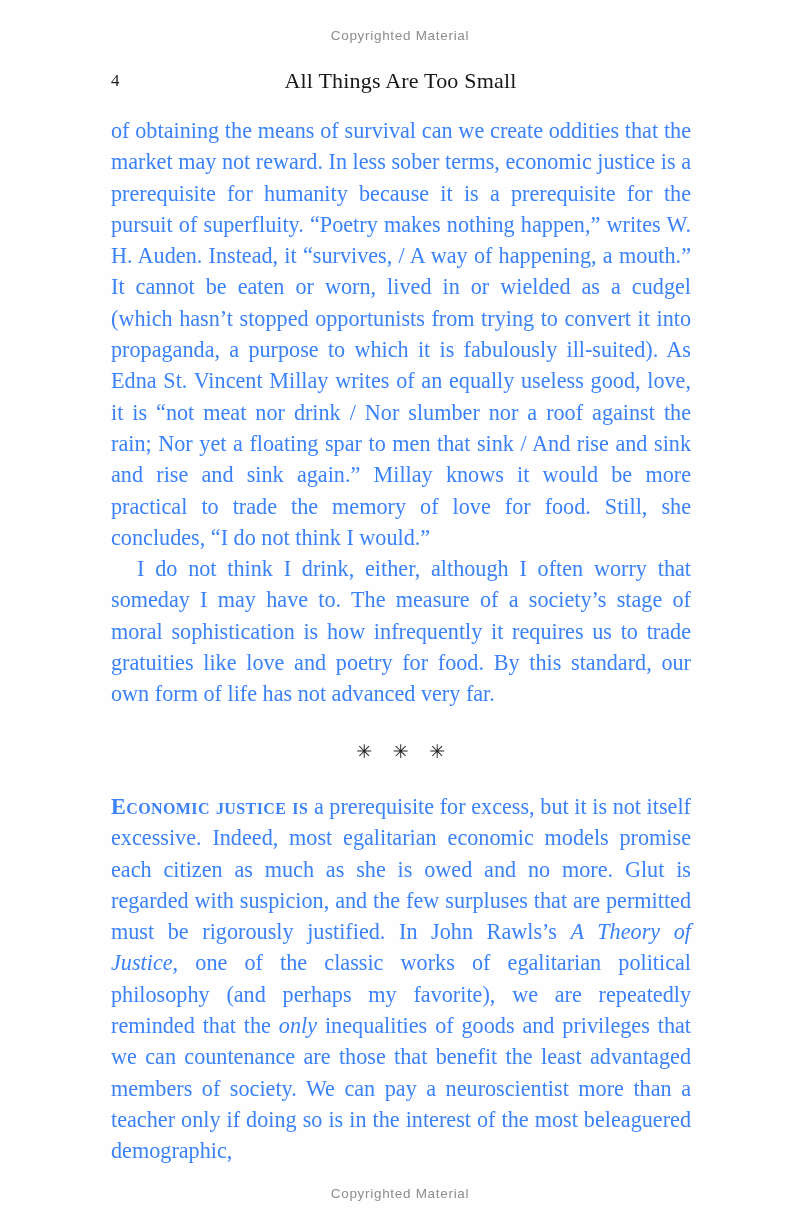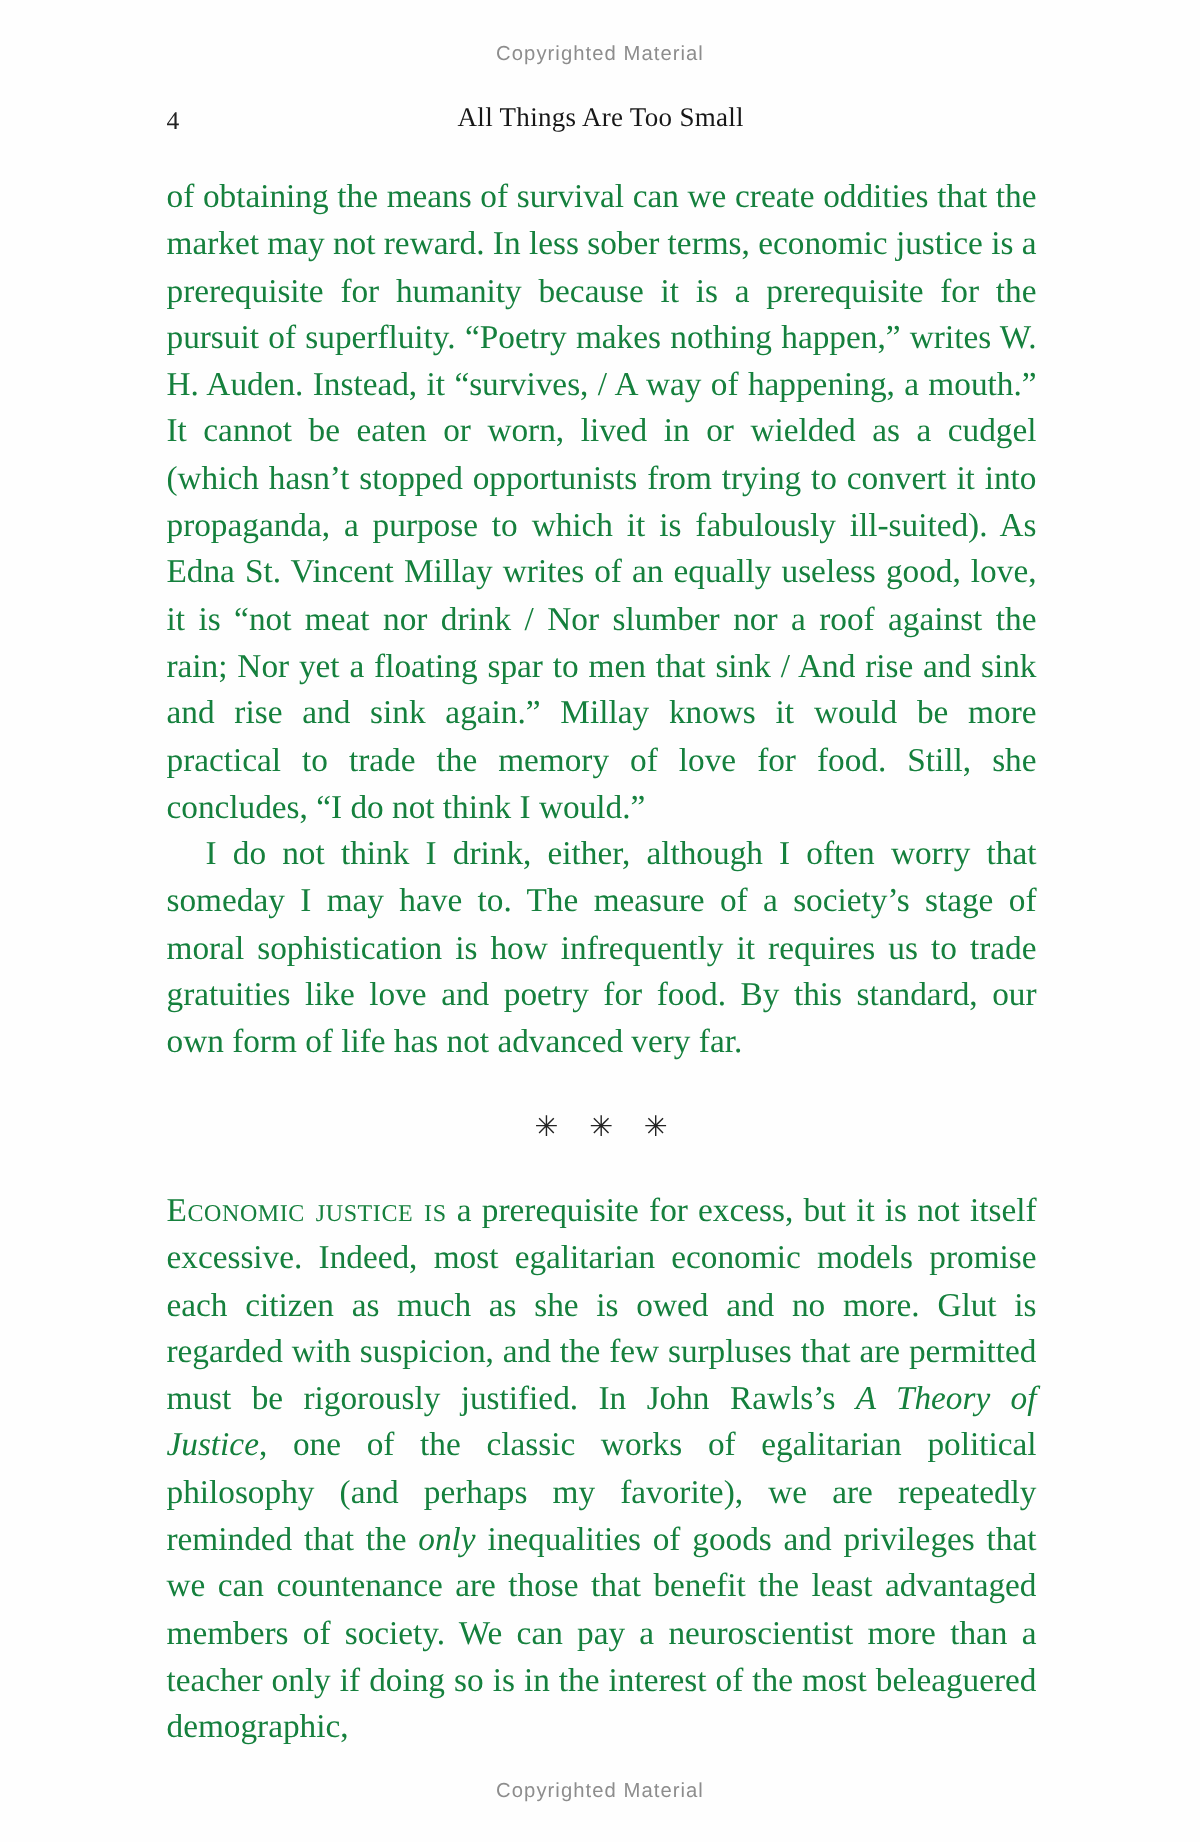--- a/index.html
+++ b/index.html
@@ -52,48 +52,49 @@
     font-size: 17px;
     color: #222;
     line-height: 1;
   }
   .head-title {
     position: absolute;
     left: 0;
     top: 0;
     width: 579px;
     text-align: center;
-    font-size: 18px;
+    font-size: 22px;
     letter-spacing: 0.2px;
     color: #171717;
     white-space: nowrap;
   }
 
   
   .textblock {
     position: absolute;
     left: 111px;
     top: 115px;
     width: 580px;
   }
 
   p.para {
     margin: 0;
     font-size: 22.2px;
     line-height: 31.3px;
     text-align: justify;
     text-justify: inter-word;
-    color: #15803d;
+    color: #3b82f6;
     hyphens: none;
   }
   p.para.indent { text-indent: 26px; }
 
   .smallcaps {
     font-variant: small-caps;
     letter-spacing: 0.4px;
+    font-weight: bold;
   }
   .ital { font-style: italic; }
 
   
   .divider {
     margin: 0;
     text-align: center;
     font-size: 19px;
     color: #232323;
     letter-spacing: 0.5px;

